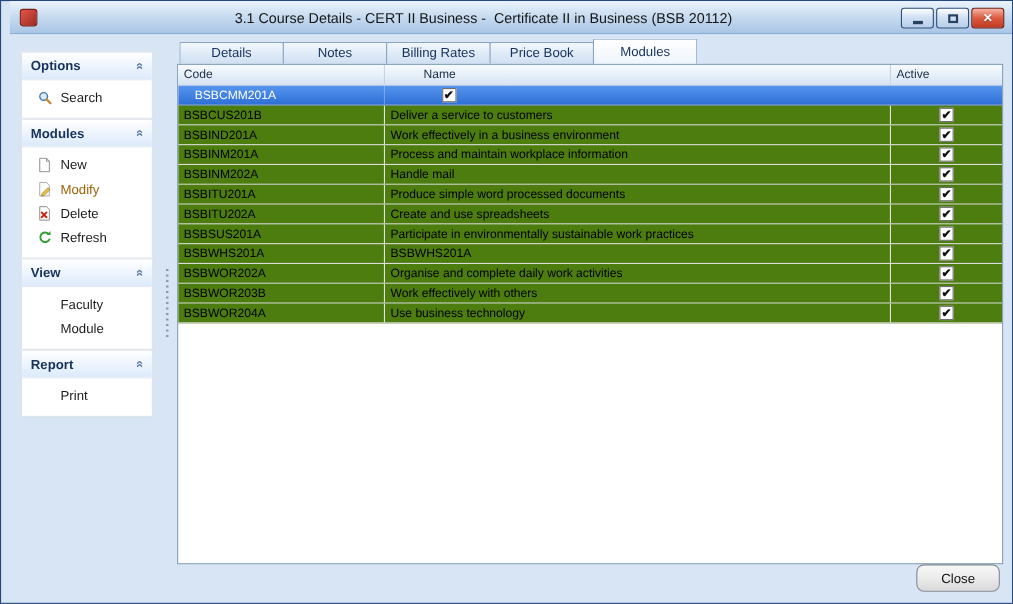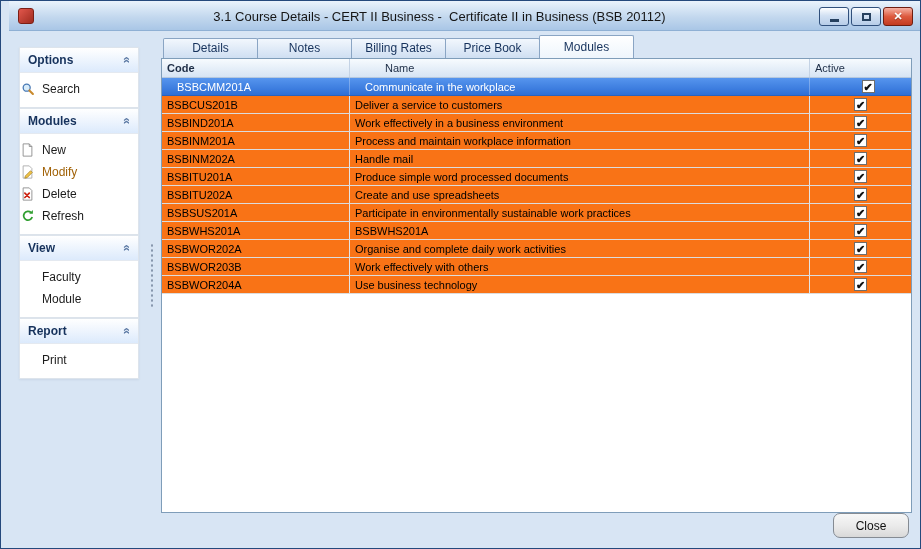--- a/index.html
+++ b/index.html
@@ -55,21 +55,21 @@
     border-bottom: 1px solid #e4e9f0;
     font-weight: bold; font-size: 12px; color: #16325c; cursor: default;
   }
   .chevron {
     display: inline-block; transform: rotate(-90deg);
     color: #5f7ca6; font-size: 12px; font-weight: bold;
   }
   .panel-body { padding: 5px 0 7px 0; }
   .item {
     display: flex; align-items: center; gap: 7px; height: 22px;
-    font-size: 12px; color: #1c1c1c; cursor: default;
+    padding-left: 13px; font-size: 12px; color: #1c1c1c; cursor: default;
   }
   .item .icon { width: 15px; height: 15px; display: inline-flex; align-items: center; justify-content: center; flex: 0 0 15px; }
   .item.disabled { color: #a16207; }
 
   
   .splitter { position: absolute; left: 148px; top: 36px; width: 6px; height: 476px; }
   .splitter-handle {
     position: absolute; left: 1px; top: 50%; transform: translateY(-50%);
     width: 4px; height: 64px;
     background-image: radial-gradient(circle, #8797ad 1px, transparent 1.3px);
@@ -97,27 +97,27 @@
     position: absolute; left: 0; top: 23px; width: 751px; height: 455px;
     border: 1px solid #7f9db9; background: #fff; overflow: hidden;
   }
   .list-header {
     display: flex; height: 19px; align-items: stretch;
     background: linear-gradient(#f7fbfe, #d6e4f4);
     border-bottom: 1px solid #b5c8de;
     font-size: 11px; color: #1c2c45;
   }
   .hcell { display: flex; align-items: center; padding-left: 5px; border-right: 1px solid #c4d3e5; cursor: default; }
-  .hcell.code { width: 188px; font-weight: bold; }
+  .hcell.code { width: 188px; }
   .hcell.name { flex: 1; margin-left: 30px; }
   .hcell.active { width: 101px; border-right: none; }
 
   .row {
     display: flex; height: 18px; align-items: stretch;
-    border-bottom: 1px solid #dcdcdc; background: #f97316;
+    border-bottom: 1px solid #dcdcdc; background: #4d7c0f;
     font-size: 11px; color: #000; cursor: default;
   }
   .cell { display: flex; align-items: center; padding-left: 5px; border-right: 1px solid #e3e3e3; white-space: nowrap; overflow: hidden; }
   .cell.code { width: 188px; }
   .cell.name { flex: 1; }
   .cell.active { width: 101px; justify-content: center; padding-left: 0; border-right: none; }
   .row.selected { background: linear-gradient(#5695ee, #2e6fd6); color: #fff; border-bottom-color: #2a62bd; }
   .row.selected .cell { border-right-color: rgba(255,255,255,.28); padding-left: 15px; }
 
   .checkbox {
@@ -268,21 +268,20 @@
 
     <div class="list">
       <div class="list-header">
         <div class="hcell code">Code</div>
         <div class="hcell name">Name</div>
         <div class="hcell active">Active</div>
       </div>
       <div id="rows">
           <div class="row selected">
             <div class="cell code">BSBCMM201A</div>
-            <div class="cell name">Communicate in the workplace</div>
             <div class="cell active">
               <span class="checkbox">✔</span>
             </div>
           </div>
           <div class="row">
             <div class="cell code">BSBCUS201B</div>
             <div class="cell name">Deliver a service to customers</div>
             <div class="cell active">
               <span class="checkbox">✔</span>
             </div>

